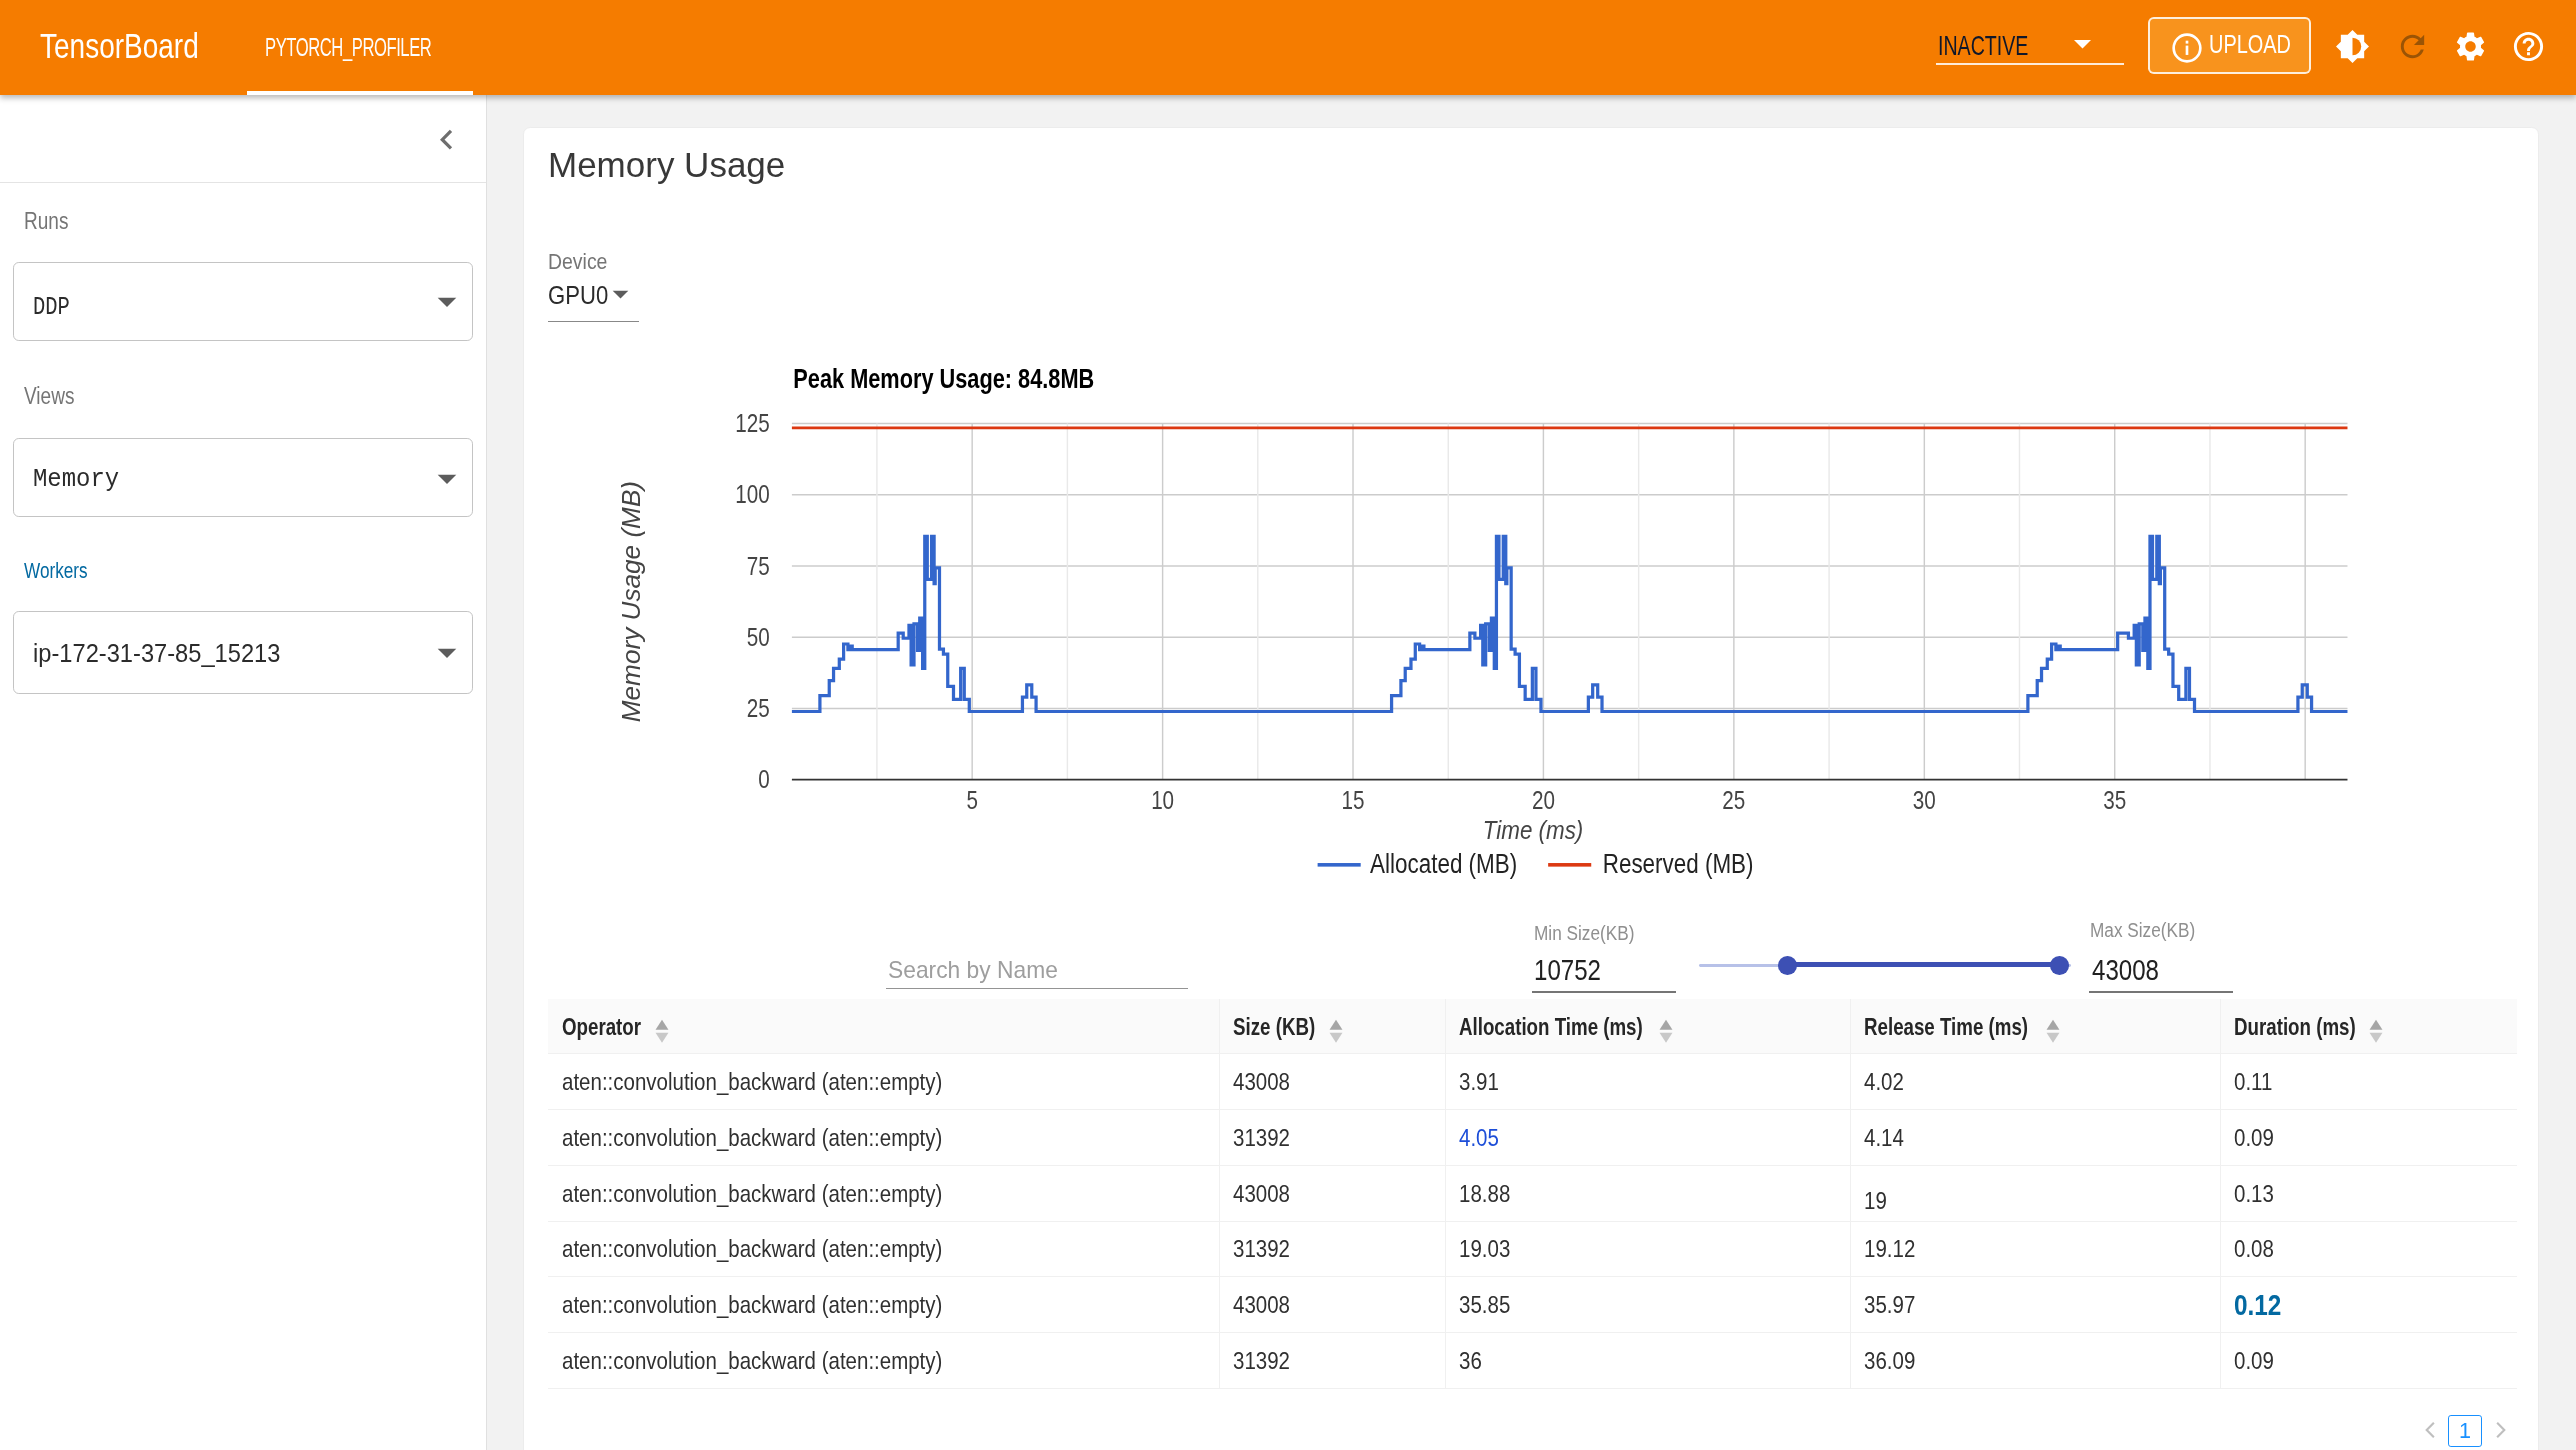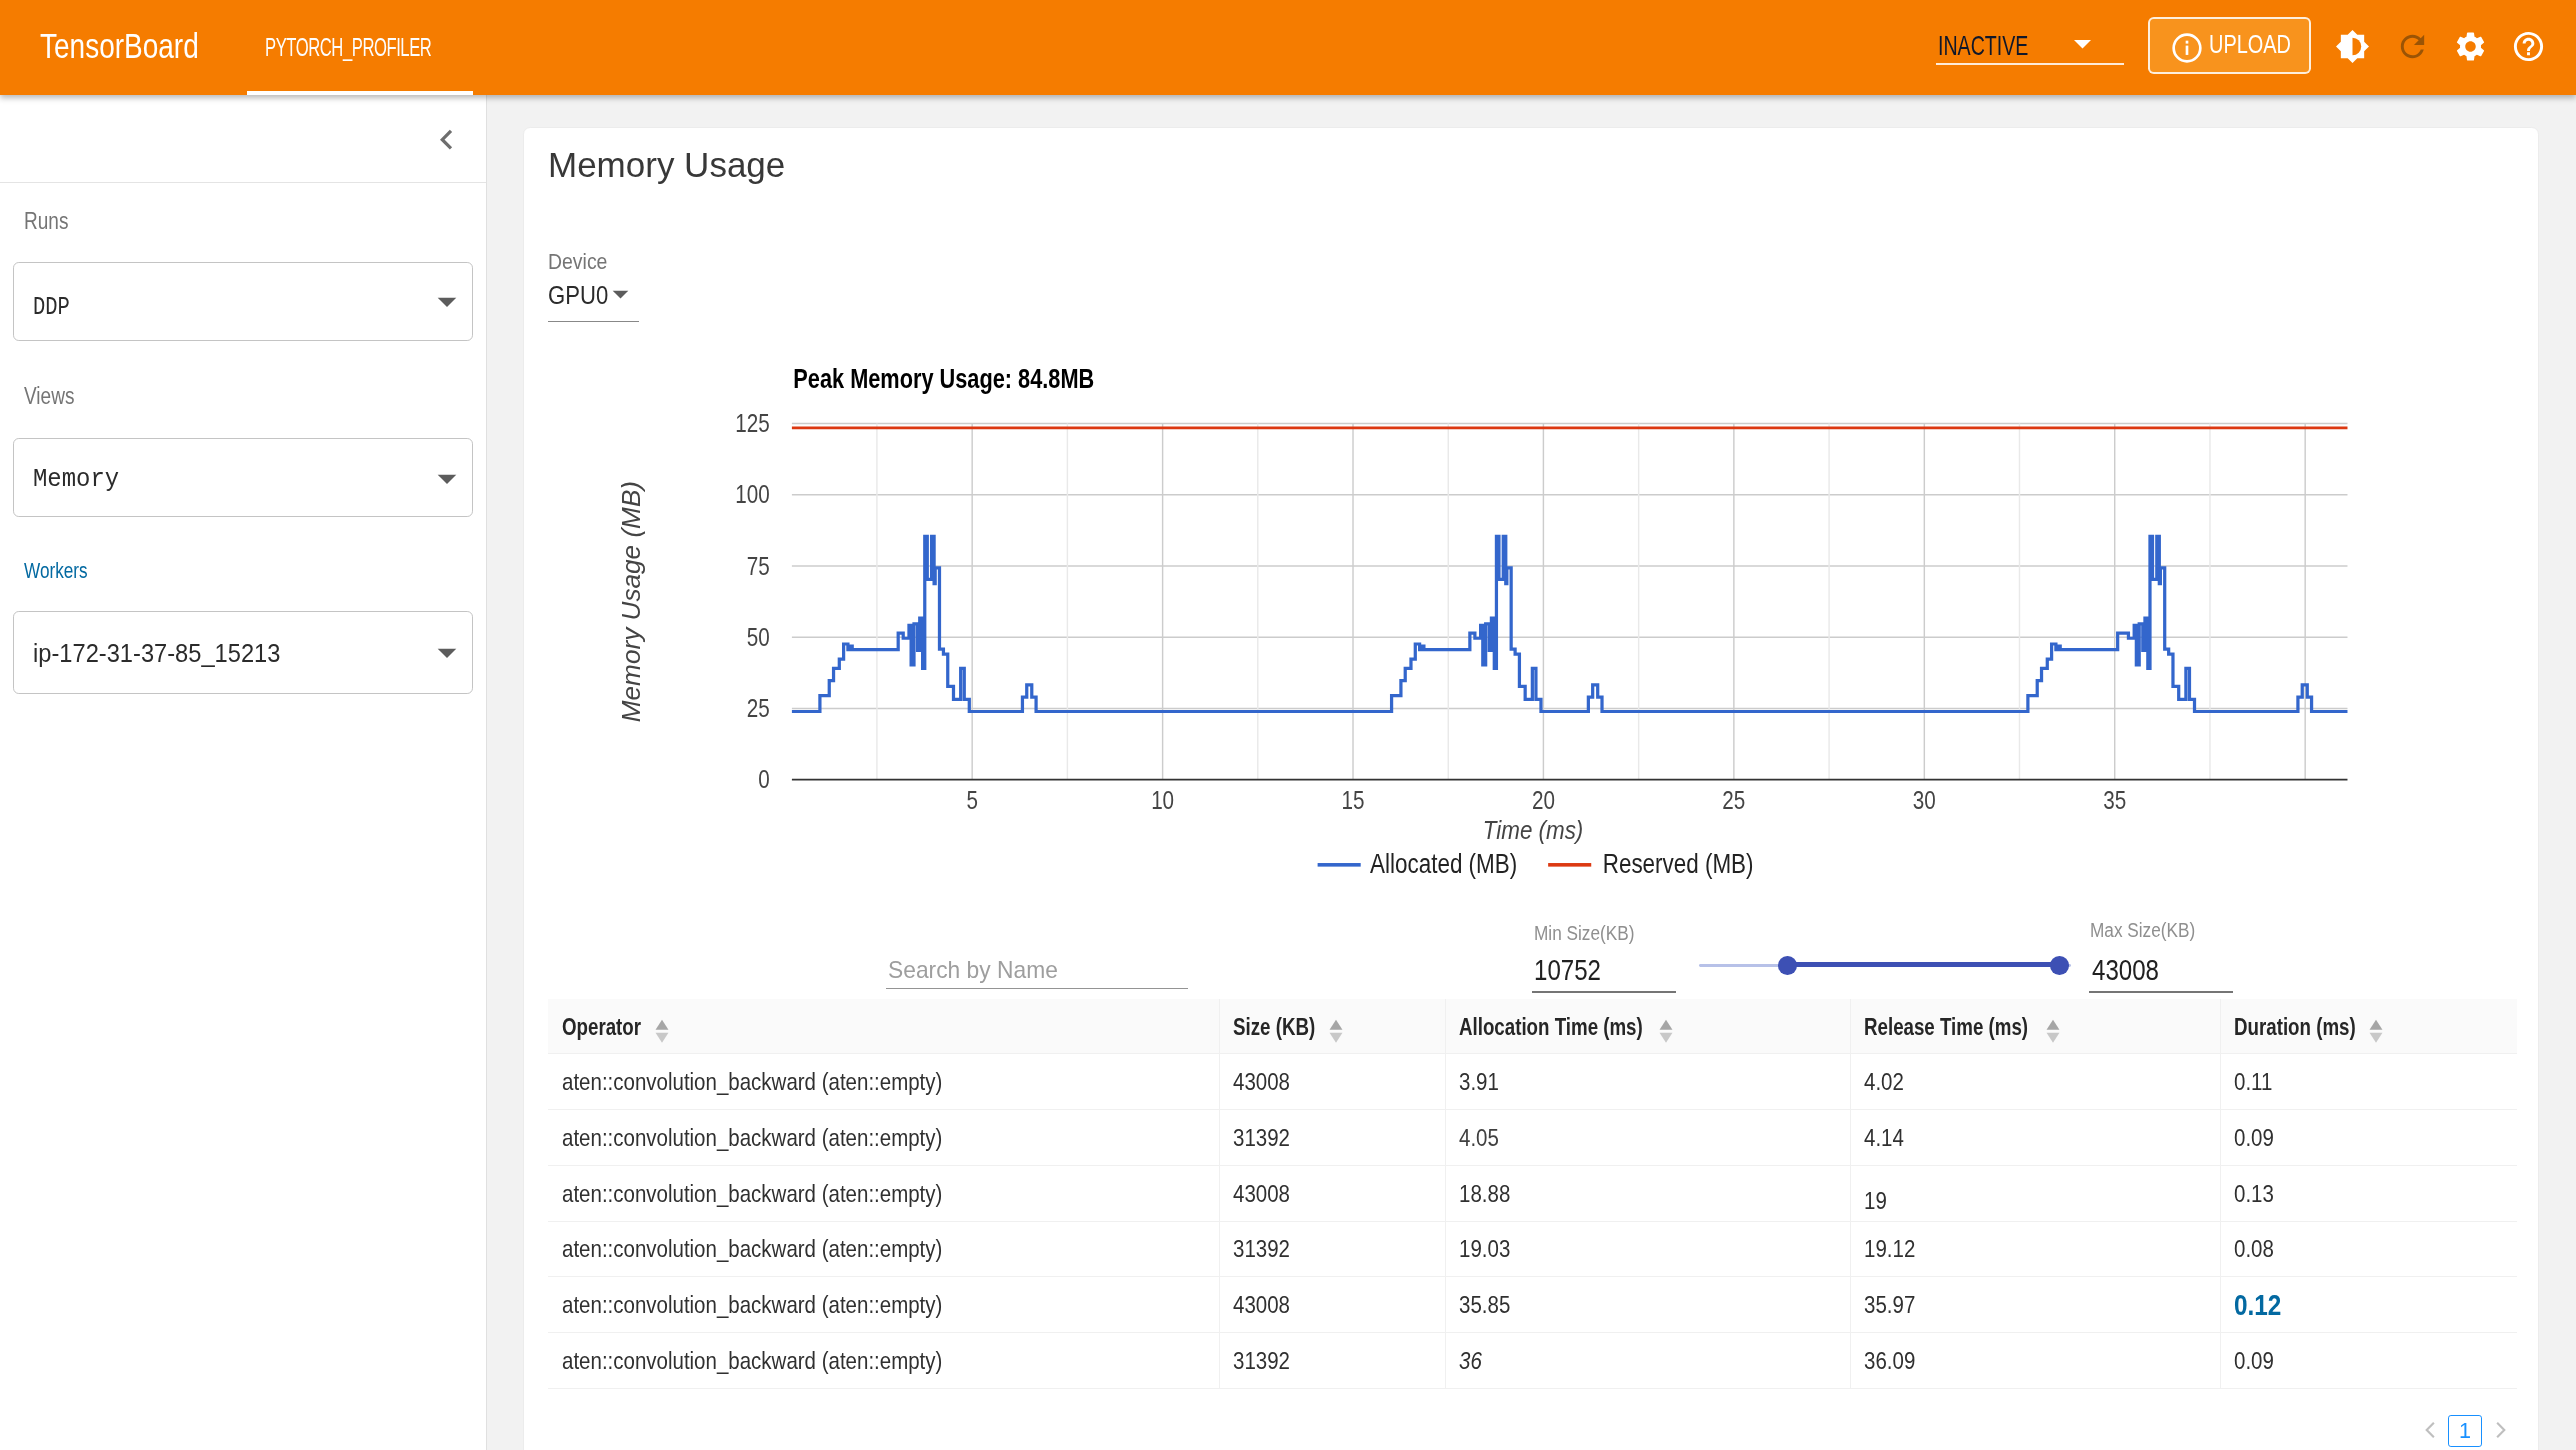--- a/index.html
+++ b/index.html
@@ -138,21 +138,21 @@
 <div class="abs" style="left:1672px;top:0;width:1.4px;height:390px;background:#f0f0f0;"></div>
 <div class="abs" style="left:0;top:55px;width:1969px;height:56px;border-bottom:1.4px solid #f0f0f0;"></div>
 <div class="abs" style="left:14.4px;top:55px;height:56px;line-height:56px;font-size:24.4px;color:#303030;white-space:nowrap;"><span class="cx" style="transform:scaleX(0.84);">aten::convolution_backward (aten::empty)</span></div>
 <div class="abs" style="left:685px;top:55px;height:56px;line-height:56px;font-size:24.4px;color:#303030;white-space:nowrap;"><span class="cx" style="transform:scaleX(0.84);">43008</span></div>
 <div class="abs" style="left:911px;top:55px;height:56px;line-height:56px;font-size:24.4px;color:#303030;white-space:nowrap;"><span class="cx" style="transform:scaleX(0.84);">3.91</span></div>
 <div class="abs" style="left:1316px;top:55px;height:56px;line-height:56px;font-size:24.4px;color:#303030;white-space:nowrap;"><span class="cx" style="transform:scaleX(0.84);">4.02</span></div>
 <div class="abs" style="left:1686px;top:55px;height:56px;line-height:56px;font-size:24.4px;color:#303030;white-space:nowrap;"><span class="cx" style="transform:scaleX(0.84);">0.11</span></div>
 <div class="abs" style="left:0;top:111px;width:1969px;height:56px;border-bottom:1.4px solid #f0f0f0;"></div>
 <div class="abs" style="left:14.4px;top:111px;height:56px;line-height:56px;font-size:24.4px;color:#303030;white-space:nowrap;"><span class="cx" style="transform:scaleX(0.84);">aten::convolution_backward (aten::empty)</span></div>
 <div class="abs" style="left:685px;top:111px;height:56px;line-height:56px;font-size:24.4px;color:#303030;white-space:nowrap;"><span class="cx" style="transform:scaleX(0.84);">31392</span></div>
-<div class="abs" style="left:911px;top:111px;height:56px;line-height:56px;font-size:24.4px;color:#404040;white-space:nowrap;"><span class="cx" style="transform:scaleX(0.84);">4.05</span></div>
+<div class="abs" style="left:911px;top:111px;height:56px;line-height:56px;font-size:24.4px;color:#1d4ed8;white-space:nowrap;"><span class="cx" style="transform:scaleX(0.84);">4.05</span></div>
 <div class="abs" style="left:1316px;top:111px;height:56px;line-height:56px;font-size:24.4px;color:#303030;white-space:nowrap;"><span class="cx" style="transform:scaleX(0.84);">4.14</span></div>
 <div class="abs" style="left:1686px;top:111px;height:56px;line-height:56px;font-size:24.4px;color:#303030;white-space:nowrap;"><span class="cx" style="transform:scaleX(0.84);">0.09</span></div>
 <div class="abs" style="left:0;top:167px;width:1969px;height:56px;border-bottom:1.4px solid #f0f0f0;"></div>
 <div class="abs" style="left:14.4px;top:167px;height:56px;line-height:56px;font-size:24.4px;color:#303030;white-space:nowrap;"><span class="cx" style="transform:scaleX(0.84);">aten::convolution_backward (aten::empty)</span></div>
 <div class="abs" style="left:685px;top:167px;height:56px;line-height:56px;font-size:24.4px;color:#303030;white-space:nowrap;"><span class="cx" style="transform:scaleX(0.84);">43008</span></div>
 <div class="abs" style="left:911px;top:167px;height:56px;line-height:56px;font-size:24.4px;color:#303030;white-space:nowrap;"><span class="cx" style="transform:scaleX(0.84);">18.88</span></div>
 <div class="abs" style="left:1316px;top:174px;height:56px;line-height:56px;font-size:24.4px;color:#303030;white-space:nowrap;"><span class="cx" style="transform:scaleX(0.84);">19</span></div>
 <div class="abs" style="left:1686px;top:167px;height:56px;line-height:56px;font-size:24.4px;color:#303030;white-space:nowrap;"><span class="cx" style="transform:scaleX(0.84);">0.13</span></div>
 <div class="abs" style="left:0;top:222px;width:1969px;height:56px;border-bottom:1.4px solid #f0f0f0;"></div>
 <div class="abs" style="left:14.4px;top:222px;height:56px;line-height:56px;font-size:24.4px;color:#303030;white-space:nowrap;"><span class="cx" style="transform:scaleX(0.84);">aten::convolution_backward (aten::empty)</span></div>
@@ -162,21 +162,21 @@
 <div class="abs" style="left:1686px;top:222px;height:56px;line-height:56px;font-size:24.4px;color:#303030;white-space:nowrap;"><span class="cx" style="transform:scaleX(0.84);">0.08</span></div>
 <div class="abs" style="left:0;top:278px;width:1969px;height:56px;border-bottom:1.4px solid #f0f0f0;"></div>
 <div class="abs" style="left:14.4px;top:278px;height:56px;line-height:56px;font-size:24.4px;color:#303030;white-space:nowrap;"><span class="cx" style="transform:scaleX(0.84);">aten::convolution_backward (aten::empty)</span></div>
 <div class="abs" style="left:685px;top:278px;height:56px;line-height:56px;font-size:24.4px;color:#303030;white-space:nowrap;"><span class="cx" style="transform:scaleX(0.84);">43008</span></div>
 <div class="abs" style="left:911px;top:278px;height:56px;line-height:56px;font-size:24.4px;color:#303030;white-space:nowrap;"><span class="cx" style="transform:scaleX(0.84);">35.85</span></div>
 <div class="abs" style="left:1316px;top:278px;height:56px;line-height:56px;font-size:24.4px;color:#303030;white-space:nowrap;"><span class="cx" style="transform:scaleX(0.84);">35.97</span></div>
 <div class="abs" style="left:1686px;top:278px;height:56px;line-height:56px;font-size:29px;color:#0369a1;white-space:nowrap;font-weight:bold;"><span class="cx" style="transform:scaleX(0.84);">0.12</span></div>
 <div class="abs" style="left:0;top:334px;width:1969px;height:56px;border-bottom:1.4px solid #f0f0f0;"></div>
 <div class="abs" style="left:14.4px;top:334px;height:56px;line-height:56px;font-size:24.4px;color:#303030;white-space:nowrap;"><span class="cx" style="transform:scaleX(0.84);">aten::convolution_backward (aten::empty)</span></div>
 <div class="abs" style="left:685px;top:334px;height:56px;line-height:56px;font-size:24.4px;color:#303030;white-space:nowrap;"><span class="cx" style="transform:scaleX(0.84);">31392</span></div>
-<div class="abs" style="left:911px;top:334px;height:56px;line-height:56px;font-size:24.4px;color:#303030;white-space:nowrap;font-style:italic;"><span class="cx" style="transform:scaleX(0.84);">36</span></div>
+<div class="abs" style="left:911px;top:334px;height:56px;line-height:56px;font-size:24.4px;color:#303030;white-space:nowrap;"><span class="cx" style="transform:scaleX(0.84);">36</span></div>
 <div class="abs" style="left:1316px;top:334px;height:56px;line-height:56px;font-size:24.4px;color:#303030;white-space:nowrap;"><span class="cx" style="transform:scaleX(0.84);">36.09</span></div>
 <div class="abs" style="left:1686px;top:334px;height:56px;line-height:56px;font-size:24.4px;color:#303030;white-space:nowrap;"><span class="cx" style="transform:scaleX(0.84);">0.09</span></div>
 </div>
 
 <svg class="abs" style="left:2421px;top:1420px;" width="20" height="20" viewBox="0 0 28 28">
     <path d="M18 4 L8 14 L18 24" fill="none" stroke="#bfbfbf" stroke-width="3"></path>
   </svg>
 <div class="abs" style="left:2448px;top:1415px;width:34px;height:32px;border:1.4px solid #1890ff;border-radius:2.9px;color:#1890ff;font-size:21.6px;line-height:29.5px;text-align:center;">1</div>
 <svg class="abs" style="left:2490px;top:1420px;" width="20" height="20" viewBox="0 0 28 28">
     <path d="M10 4 L20 14 L10 24" fill="none" stroke="#bfbfbf" stroke-width="3"></path>

